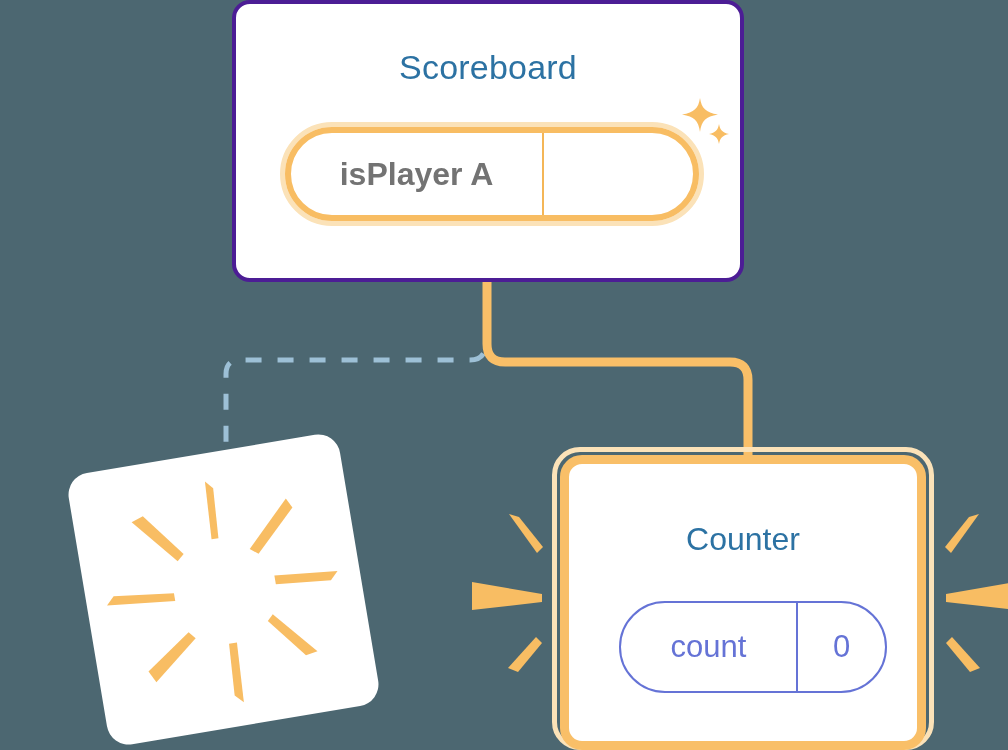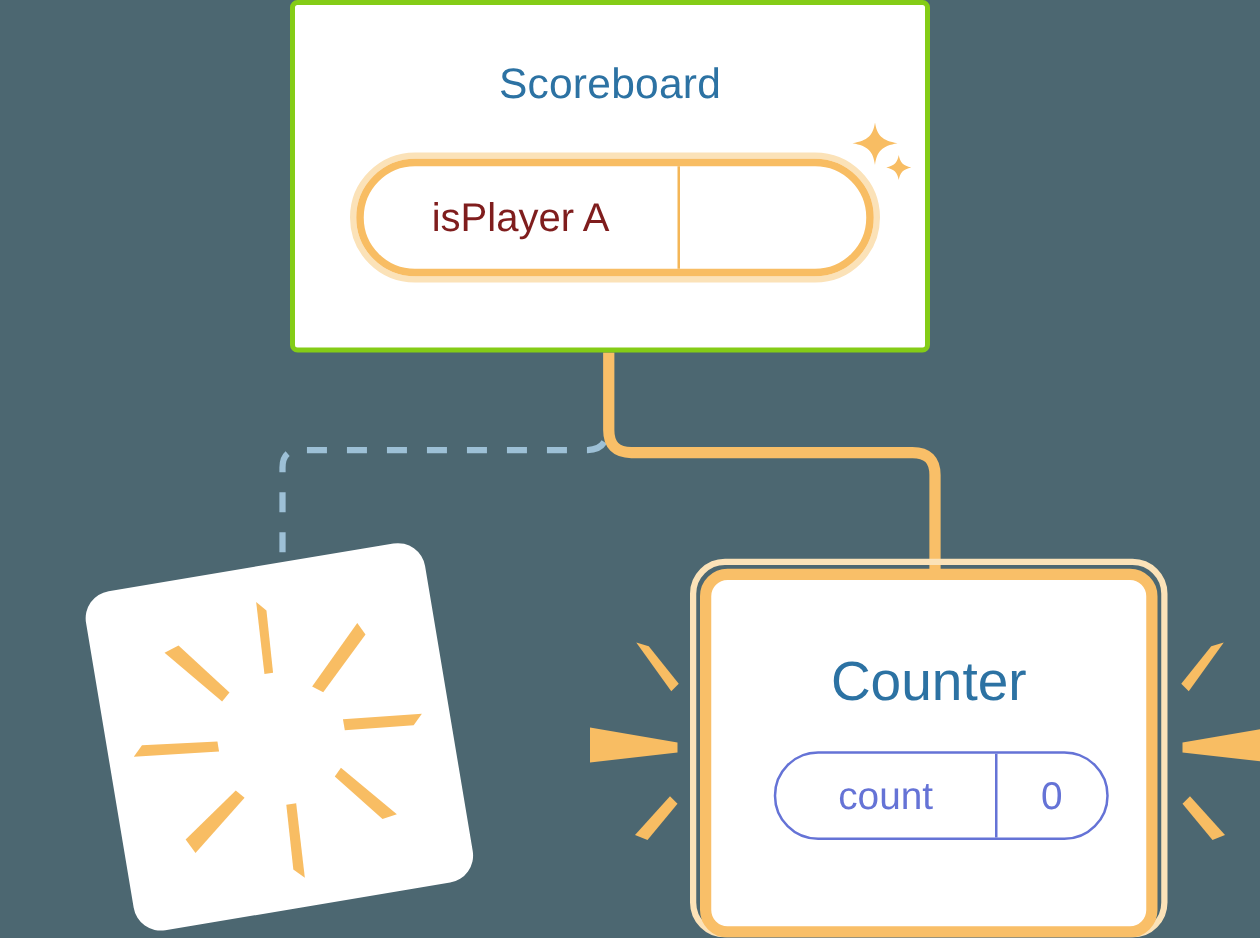--- a/index.html
+++ b/index.html
@@ -15,22 +15,22 @@
 
   
   #connectors{position:absolute;left:0;top:0;width:1008px;height:750px;z-index:1;}
 
   
   .card{position:absolute;background:#ffffff;box-sizing:border-box;}
 
   
   #scoreboard-card{
     left:232px;top:0px;width:512px;height:282px;
-    border:4px solid #84cc16;
-    border-radius:6px;
+    border:4px solid #4c1d95;
+    border-radius:18px;
     z-index:3;
   }
   #scoreboard-title{
     position:absolute;left:0;top:44px;width:100%;
     text-align:center;
     font-size:34px;font-weight:400;color:#2c72a3;
     letter-spacing:.2px;
   }
 
   
@@ -47,44 +47,44 @@
     border:6px solid #f8bd63;
     border-radius:999px;
     background:#ffffff;
     box-sizing:border-box;
     display:flex;align-items:stretch;
   }
   .pill-key,.pill-val{
     display:flex;align-items:center;justify-content:center;
     box-sizing:border-box;
   }
-  #sb-pill-key{flex:0 0 251px;font-size:32px;color:#7f1d1d;font-weight:400;}
+  #sb-pill-key{flex:0 0 251px;font-size:32px;color:#737373;font-weight:700;}
   #sb-pill-divider{width:2px;background:#f4b657;margin:0;}
   #sb-pill-val{flex:1;font-size:32px;color:#5b68d8;font-weight:700;}
 
   
   .sparkle{position:absolute;}
   .sparkle svg{display:block;}
 
   
   #counter-glow{
     position:absolute;left:552px;top:447px;width:382px;height:303px;
     border:5px solid #fbe2b8;border-radius:28px;box-sizing:border-box;z-index:3;
   }
   #counter-card{
     position:absolute;left:560px;top:455px;width:366px;height:295px;
     border:9px solid #f9bf68;border-radius:22px;background:#ffffff;
     box-sizing:border-box;z-index:4;
   }
   #counter-title{
     position:absolute;left:0;top:57px;width:100%;text-align:center;
-    font-size:44px;color:#2c72a3;font-weight:400;
+    font-size:32px;color:#2c72a3;font-weight:400;
   }
   #counter-pill{
-    position:absolute;left:50px;top:137px;width:268px;height:71px;
+    position:absolute;left:50px;top:137px;width:268px;height:92px;
     border:2px solid #6573d6;border-radius:999px;background:#fff;
     box-sizing:border-box;display:flex;align-items:stretch;
   }
   #ct-pill-key{flex:0 0 175px;display:flex;align-items:center;justify-content:center;font-size:31px;color:#6573d6;}
   #ct-pill-divider{width:2px;background:#6573d6;}
   #ct-pill-val{flex:1;display:flex;align-items:center;justify-content:center;font-size:31px;color:#6573d6;}
 
   
   #blank-card{
     position:absolute;left:86px;top:452px;width:275px;height:275px;

